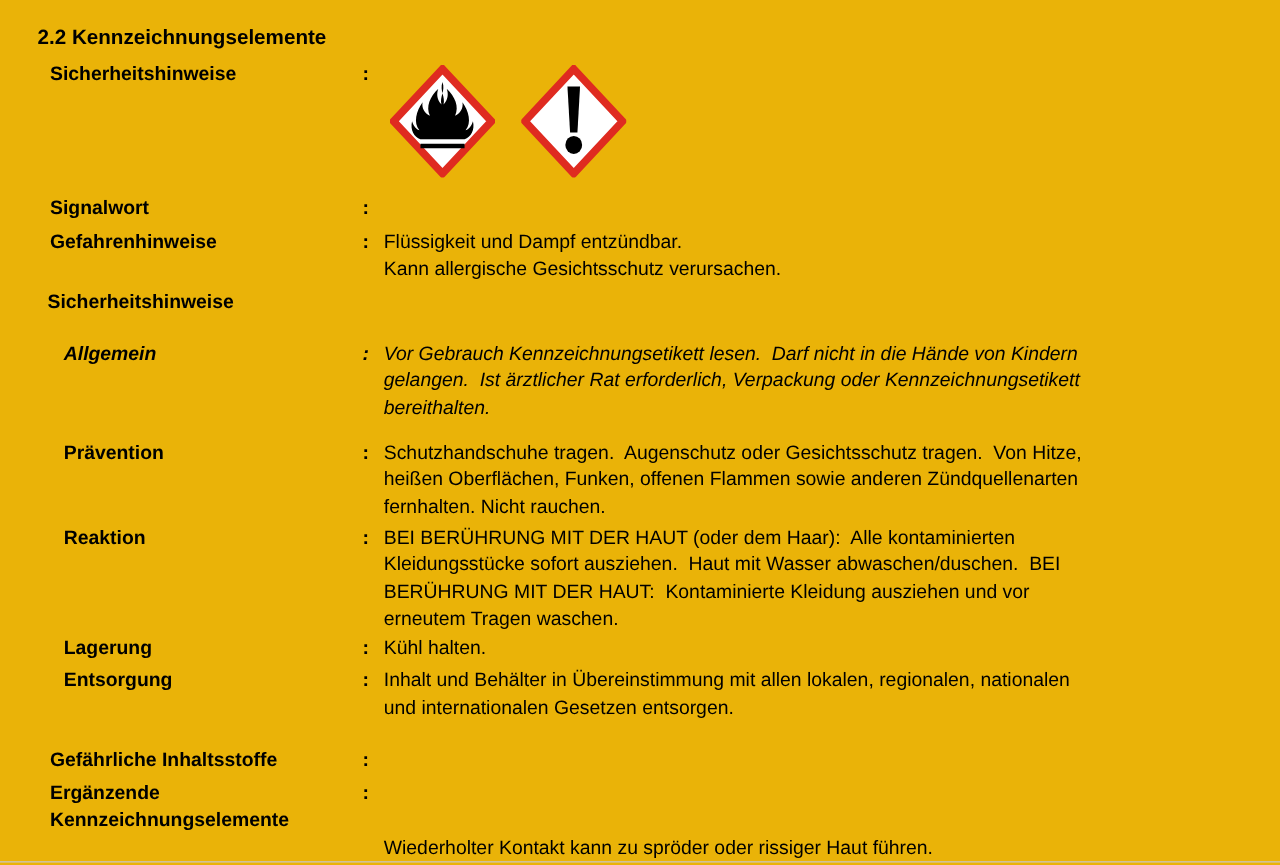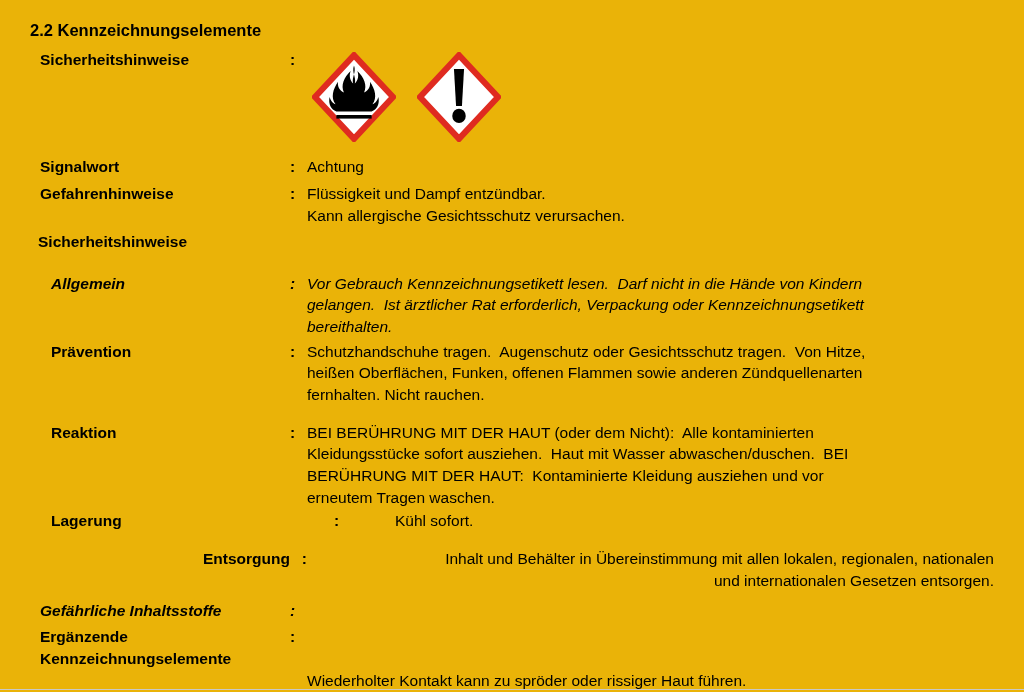--- a/index.html
+++ b/index.html
@@ -35,25 +35,25 @@
   .label.sub { padding-left: 21px; }
   .label.underlined { text-underline-offset: 3px; }
   .colon { font-weight: bold; }
   .value { white-space: pre-wrap; }
 
   .m-picto   { margin-top: 0; min-height: 95px; }
   .m-signal  { margin-top: 12px; }
   .m-gefahr  { margin-top: 6px; }
   .m-sicher  { margin-top: 4px; }
   .m-allg    { margin-top: 20px; font-style: italic; }
-  .m-praev   { margin-top: 3px; }
-  .m-reakt   { margin-top: 16px; }
-  .m-lager   { margin-top: 1px; gap: 44px; }
-  .m-entsorg { margin-top: 17px; text-align: right; }
-  .m-inhalt  { margin-top: 8px; font-style: italic; }
+  .m-praev   { margin-top: 14px; }
+  .m-reakt   { margin-top: 3px; }
+  .m-lager   { margin-top: 1px; }
+  .m-entsorg { margin-top: 5px; }
+  .m-inhalt  { margin-top: 20px; }
   .m-ergaenz { margin-top: 5px; }
 
   .pictogram-strip {
     display: flex;
     gap: 21px;
     padding-left: 5px;
     margin-top: 3px;
   }
   .ghs-diamond { display: block; }
   .ghs-diamond polygon.frame {
@@ -92,21 +92,20 @@
         <polygon class="frame" points="50,3.5 96.5,50 50,96.5 3.5,50"></polygon>
         <path class="ghs-glyph" d="M44 19 L56 19 L53.5 60 L46.5 60 Z"></path>
         <circle class="ghs-glyph" cx="50" cy="71" r="8"></circle>
       </svg>
     </div>
   </div>
 
   <div class="row m-signal">
     <div class="label">Signalwort</div>
     <div class="colon">:</div>
-    <div class="value">Achtung</div>
   </div>
 
   <div class="row m-gefahr">
     <div class="label">Gefahrenhinweise</div>
     <div class="colon">:</div>
     <div class="value">Flüssigkeit und Dampf entzündbar.
 Kann allergische Gesichtsschutz verursachen.</div>
   </div>
 
   <div class="row m-sicher">
@@ -127,30 +126,30 @@
     <div class="label sub">Prävention</div>
     <div class="colon">:</div>
     <div class="value">Schutzhandschuhe tragen.  Augenschutz oder Gesichtsschutz tragen.  Von Hitze,
 heißen Oberflächen, Funken, offenen Flammen sowie anderen Zündquellenarten
 fernhalten. Nicht rauchen.</div>
   </div>
 
   <div class="row m-reakt">
     <div class="label sub">Reaktion</div>
     <div class="colon">:</div>
-    <div class="value">BEI BERÜHRUNG MIT DER HAUT (oder dem Nicht):  Alle kontaminierten
+    <div class="value">BEI BERÜHRUNG MIT DER HAUT (oder dem Haar):  Alle kontaminierten
 Kleidungsstücke sofort ausziehen.  Haut mit Wasser abwaschen/duschen.  BEI
 BERÜHRUNG MIT DER HAUT:  Kontaminierte Kleidung ausziehen und vor
 erneutem Tragen waschen.</div>
   </div>
 
   <div class="row m-lager">
     <div class="label sub">Lagerung</div>
     <div class="colon">:</div>
-    <div class="value">Kühl sofort.</div>
+    <div class="value">Kühl halten.</div>
   </div>
 
   <div class="row m-entsorg">
     <div class="label sub">Entsorgung</div>
     <div class="colon">:</div>
     <div class="value">Inhalt und Behälter in Übereinstimmung mit allen lokalen, regionalen, nationalen
 und internationalen Gesetzen entsorgen.</div>
   </div>
 
   <div class="row m-inhalt">

